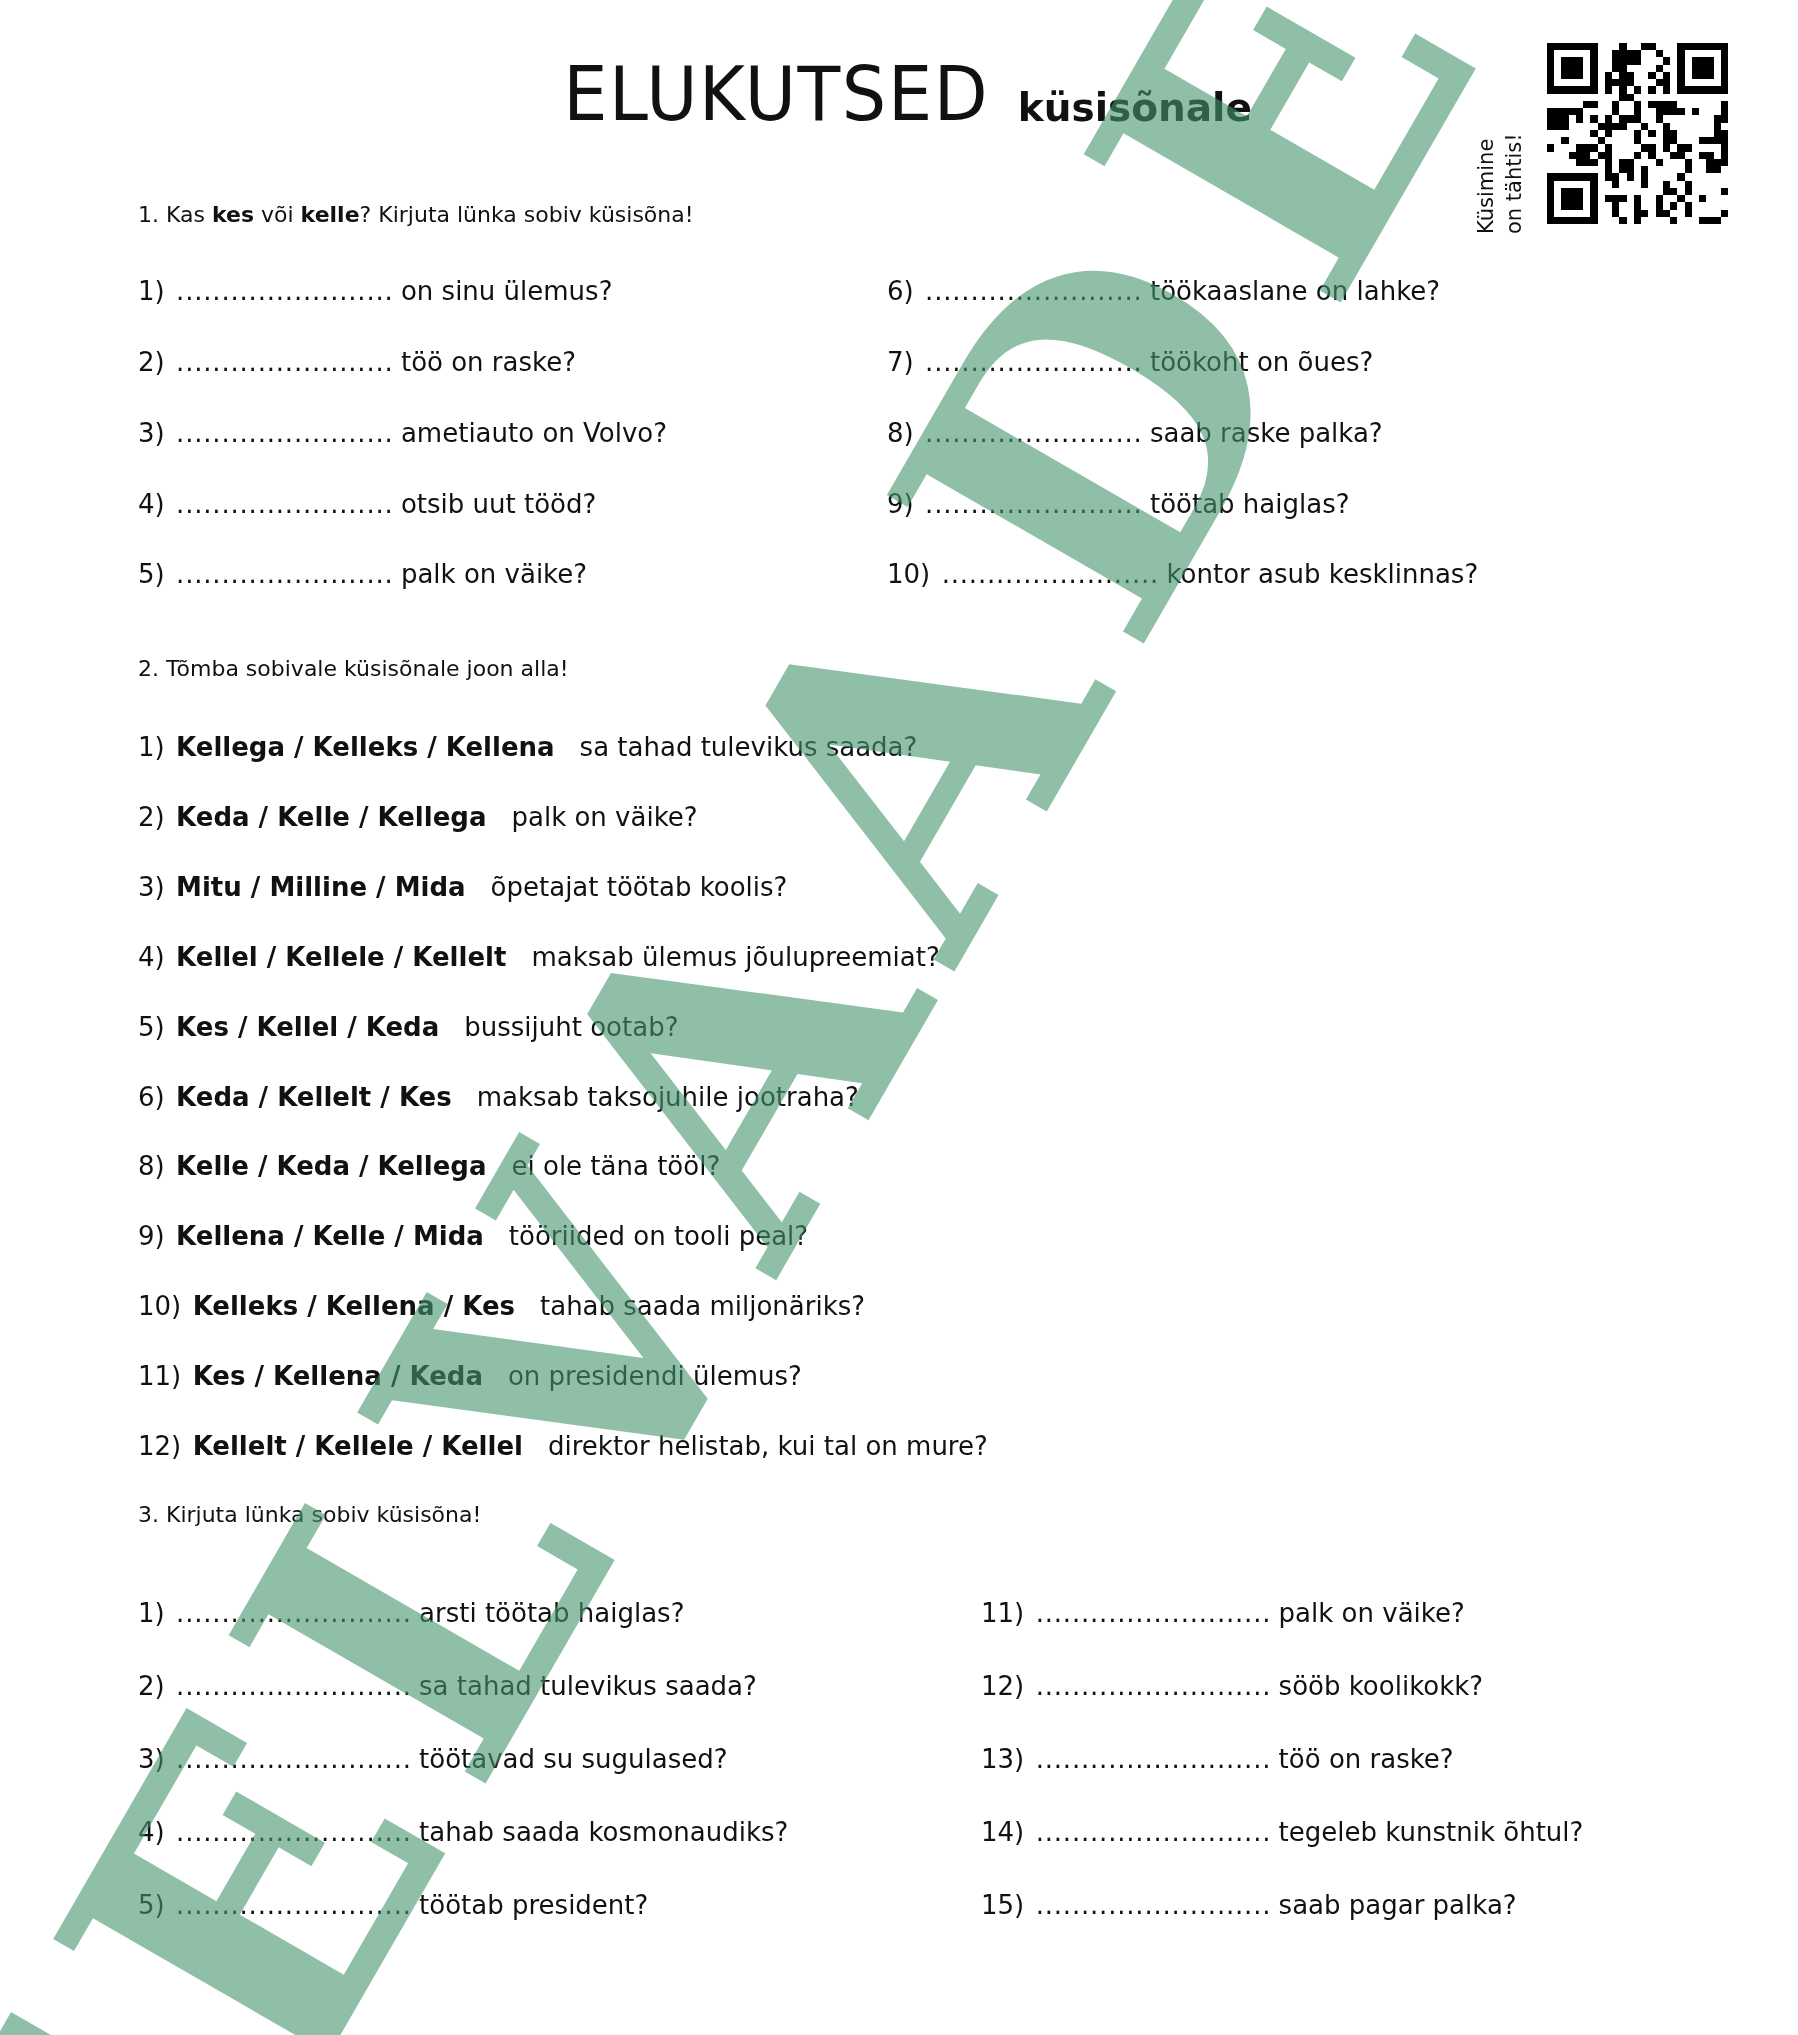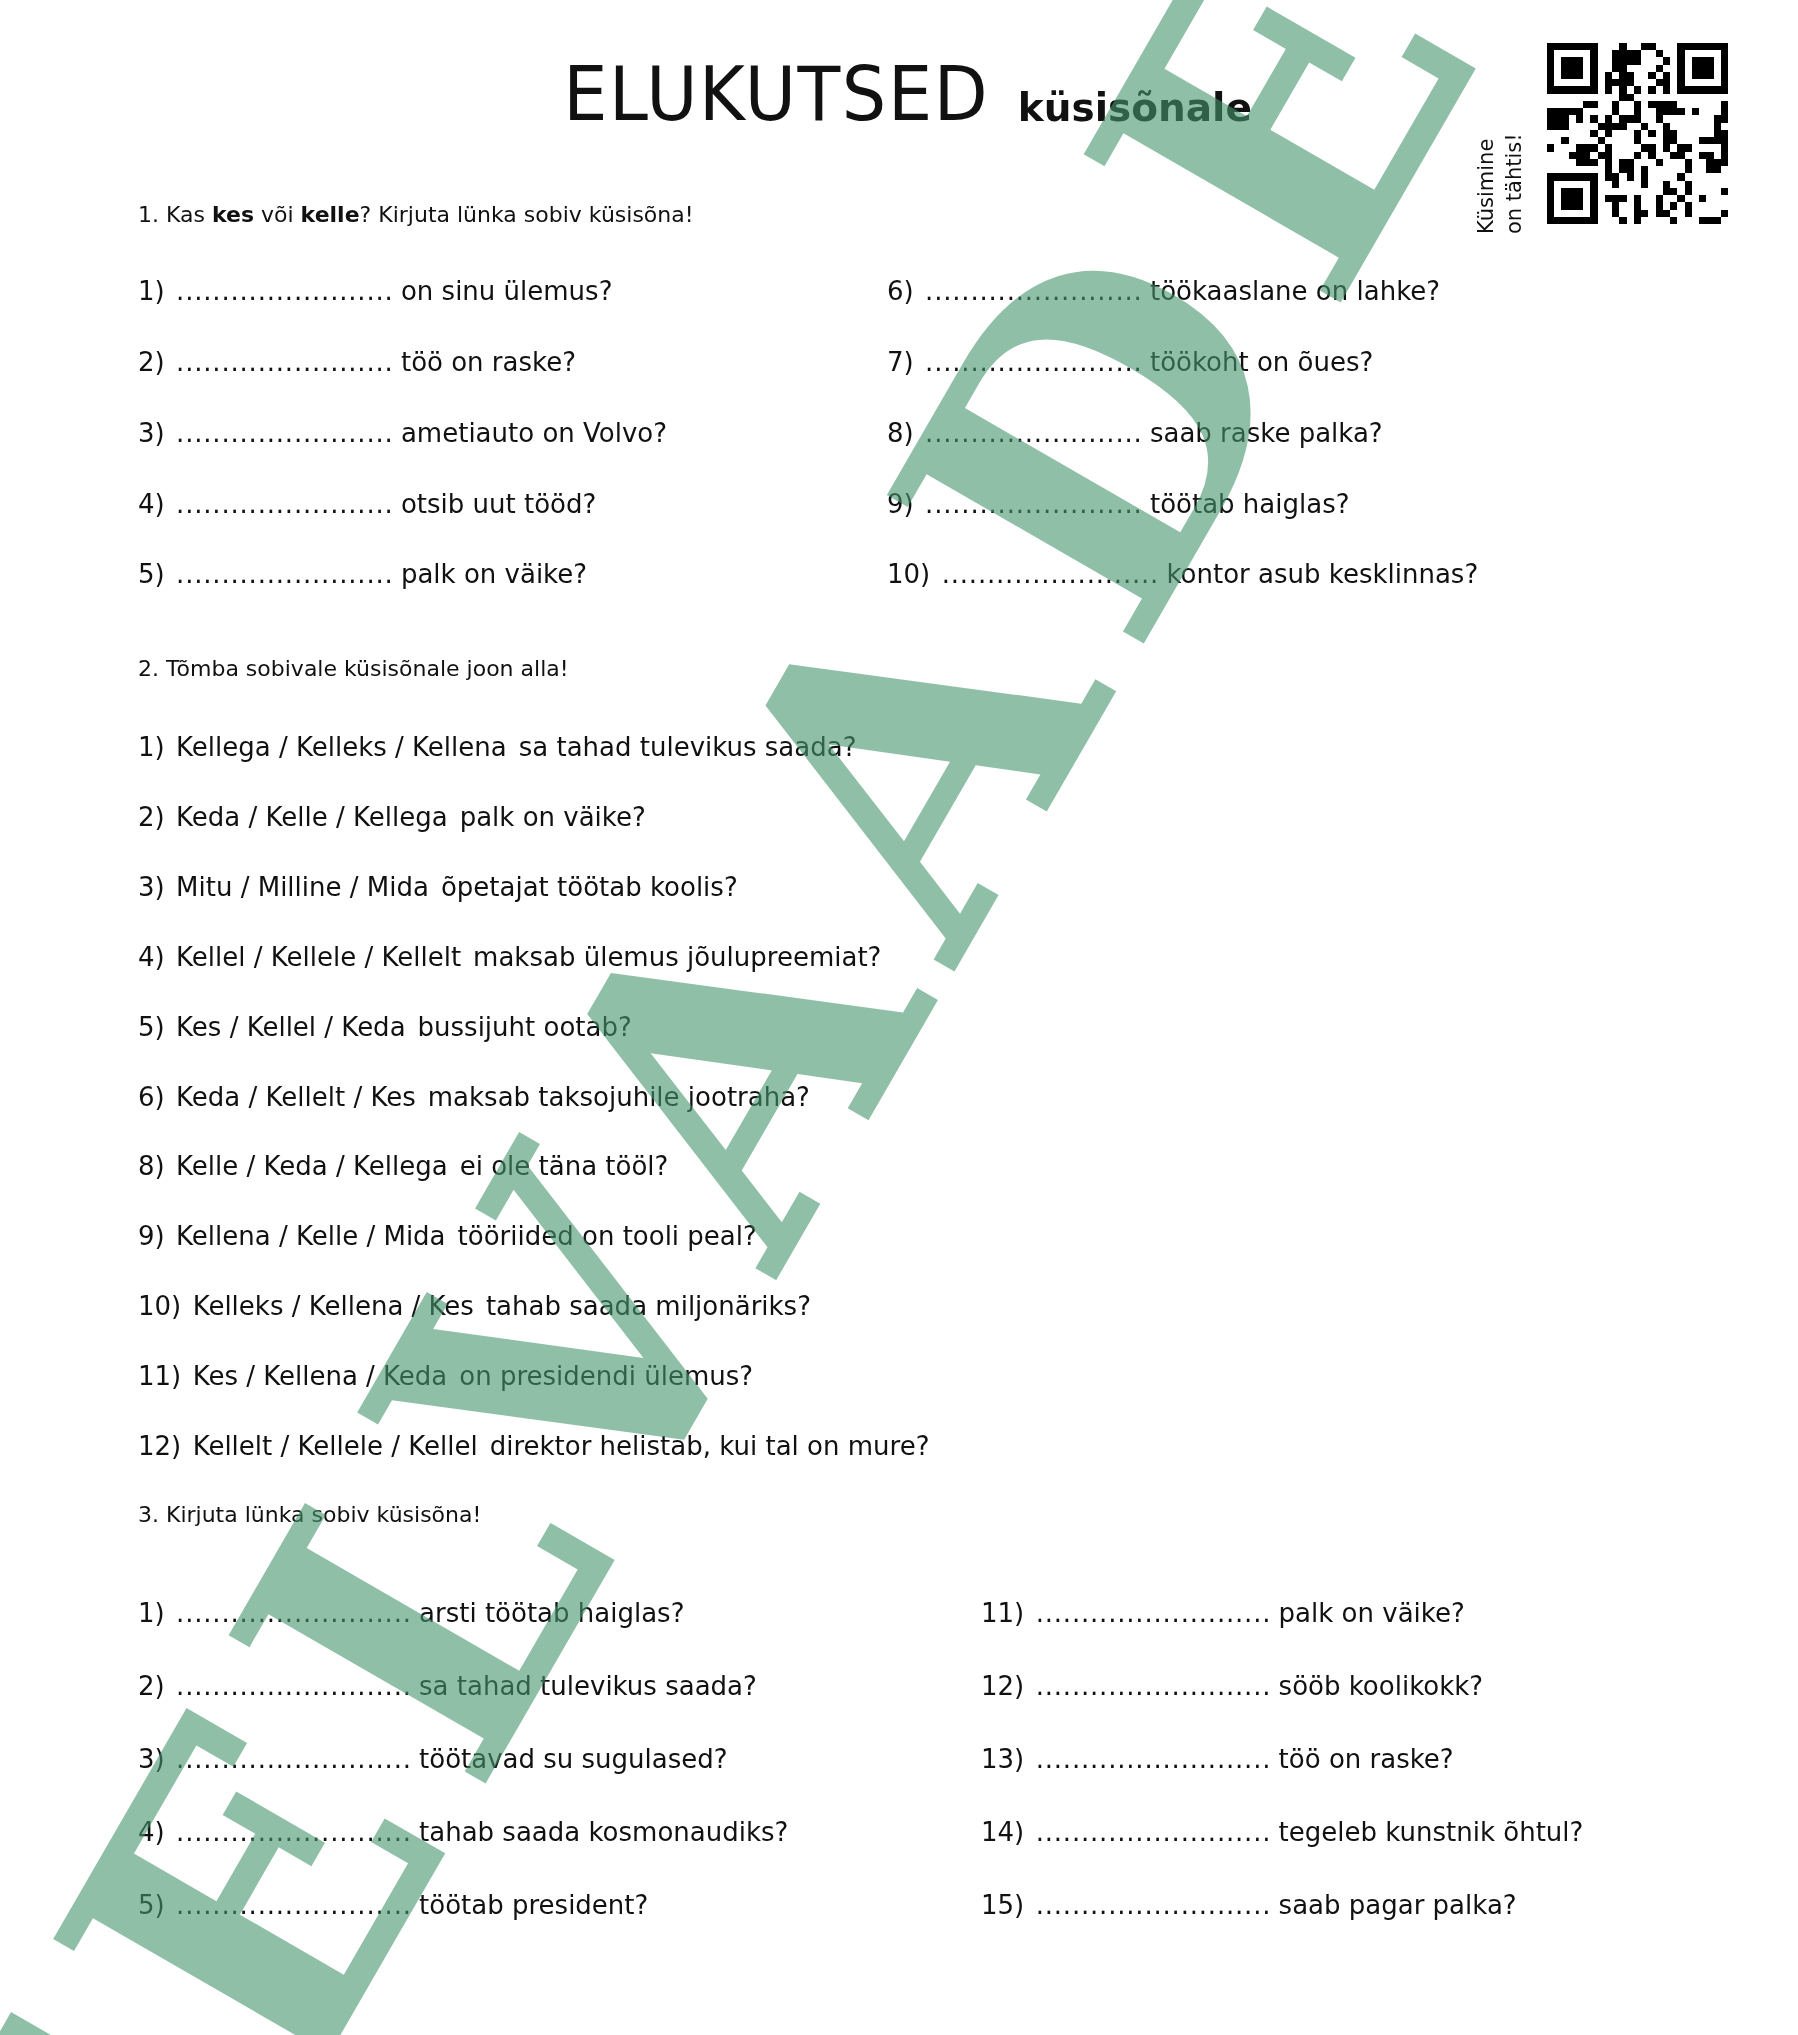--- a/index.html
+++ b/index.html
@@ -57,21 +57,21 @@
     white-space:pre-line;
   }
   .qr-svg{width:181px;height:181px;display:block;}
   
   .sec-title{ font-size:22px; line-height:1.2; }
   .sec1-title{ margin-top:67px; }
   .row{ font-size:26px; line-height:1.15; margin-bottom:40px; white-space:nowrap; }
   .row .num{ margin-right:11.4px; }
   .row .blank{ letter-spacing:0.8px; }
   .row .txt{ margin-left:7.3px; }
-  .row .opts{ font-weight:400; margin-right:12px; }
+  .row .opts{ font-weight:700; margin-right:25px; }
   .two-col{ display:grid; }
   .ex1-grid{ grid-template-columns:749px auto; margin-top:49px; }
   .ex1-grid .row{ margin-bottom:41px; }
   .ex2-list{ margin-top:51px; }
   .ex2-list .row{ margin-bottom:40px; }
   .sec2-title{ margin-top:24.4px; }
   .sec3-title{ margin-top:39px; }
   .ex3-grid{ grid-template-columns:843px auto; margin-top:71px; }
   .ex3-grid .row{ margin-bottom:43px; }
   

